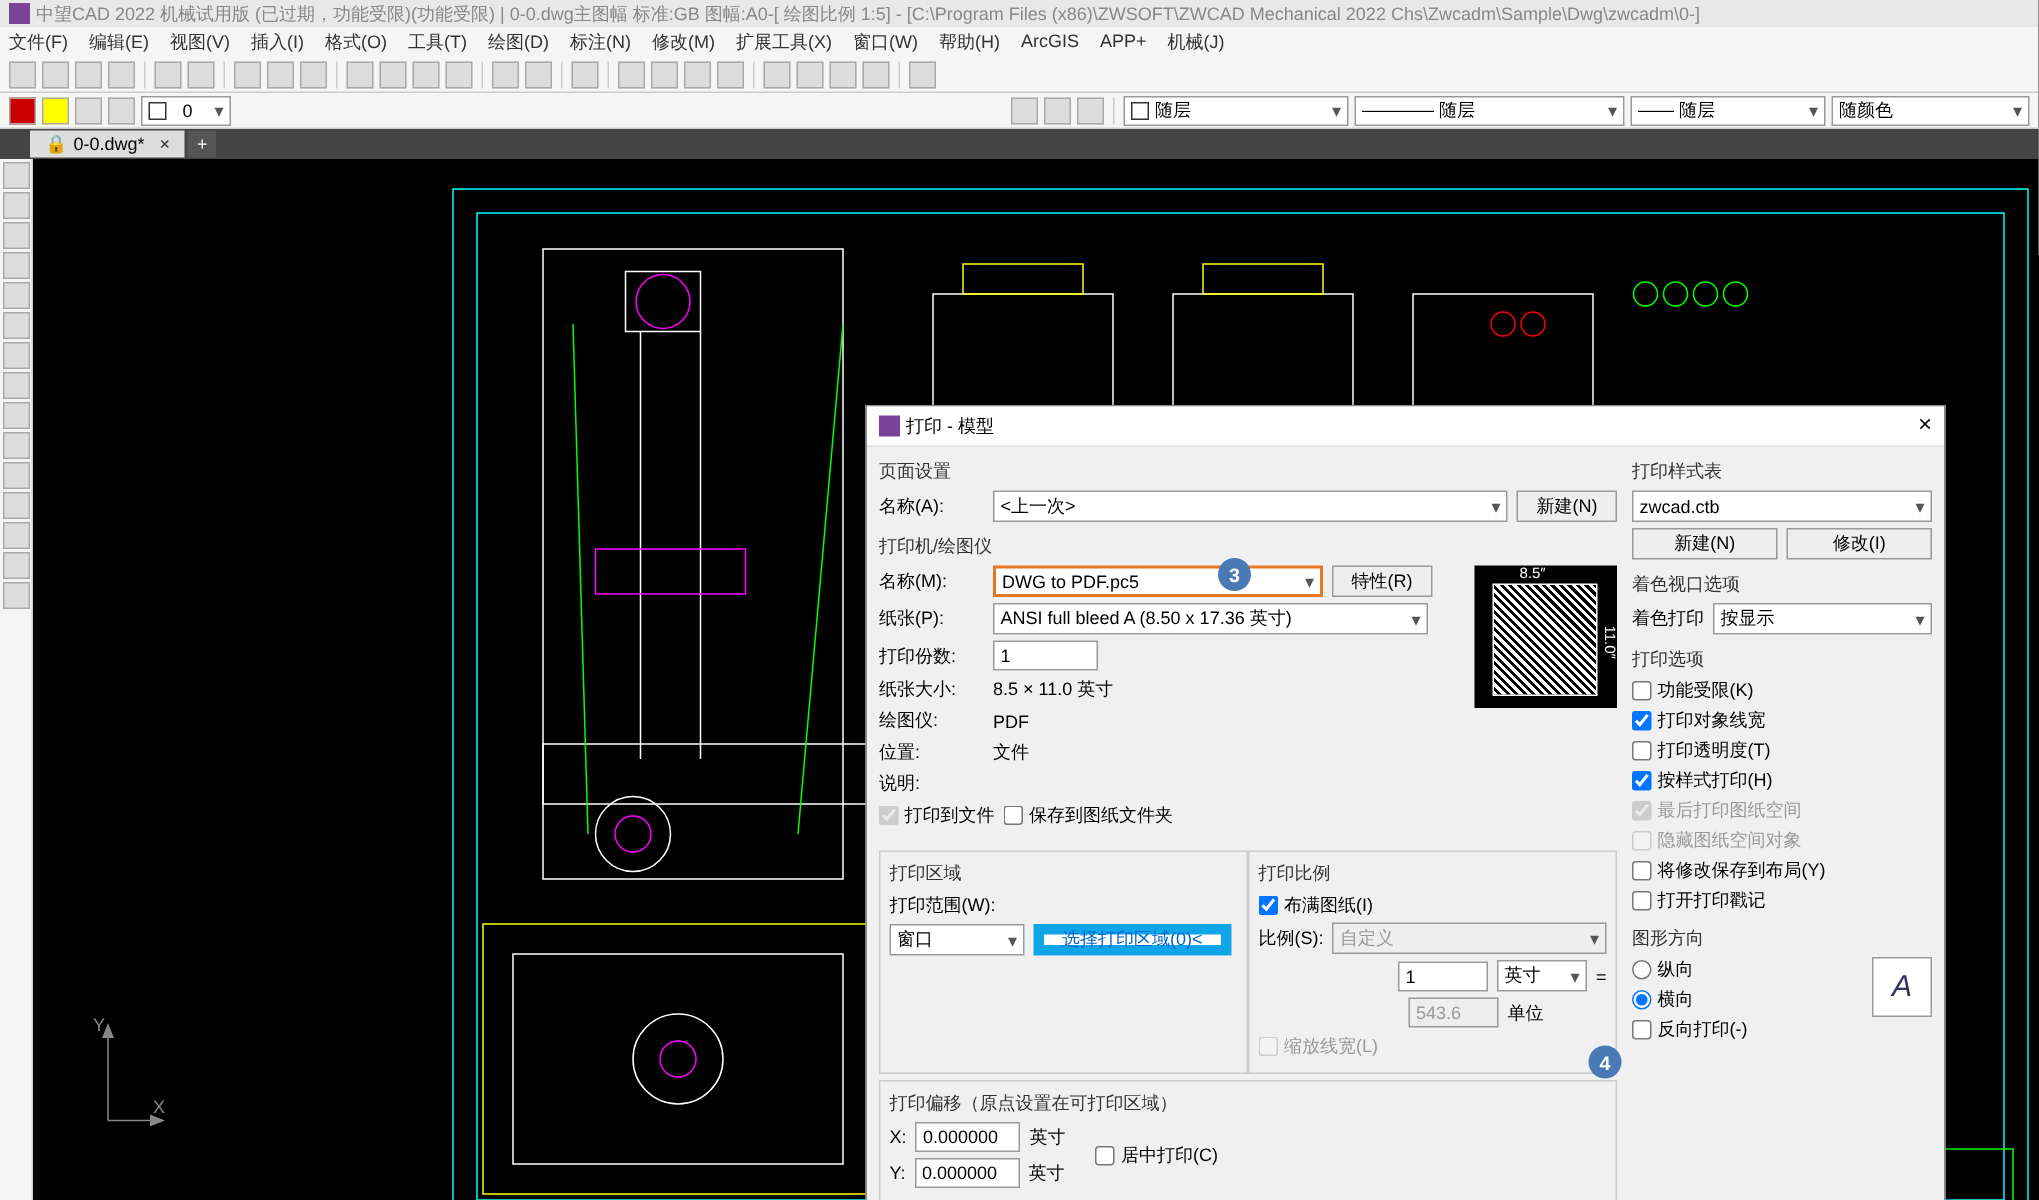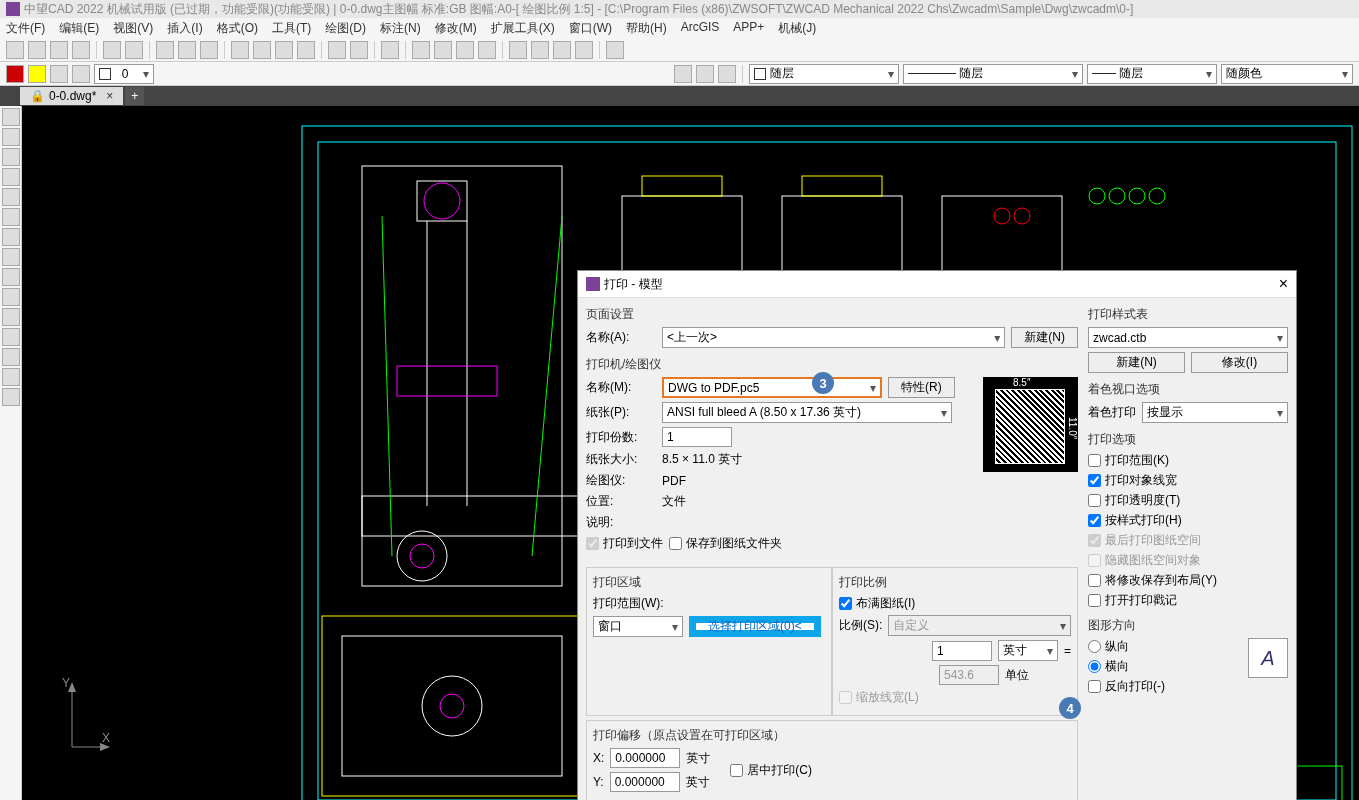--- a/index.html
+++ b/index.html
@@ -382,21 +382,21 @@
             <span>着色打印</span>
           <div class="sel">
               <span>按显示</span>
             </div>
         </div>
       </div>
       <div class="grp">
         <div class="grp-t">打印选项</div>
         <label class="cb">
             <input type="checkbox" style="">
-            <span>打印范围(K)</span>
+            <span>功能受限(K)</span>
           </label>
         <label class="cb">
             <input type="checkbox" checked="" style="">
             <span>打印对象线宽</span>
           </label>
         <label class="cb">
             <input type="checkbox" style="">
             <span>打印透明度(T)</span>
           </label>
         <label class="cb">

